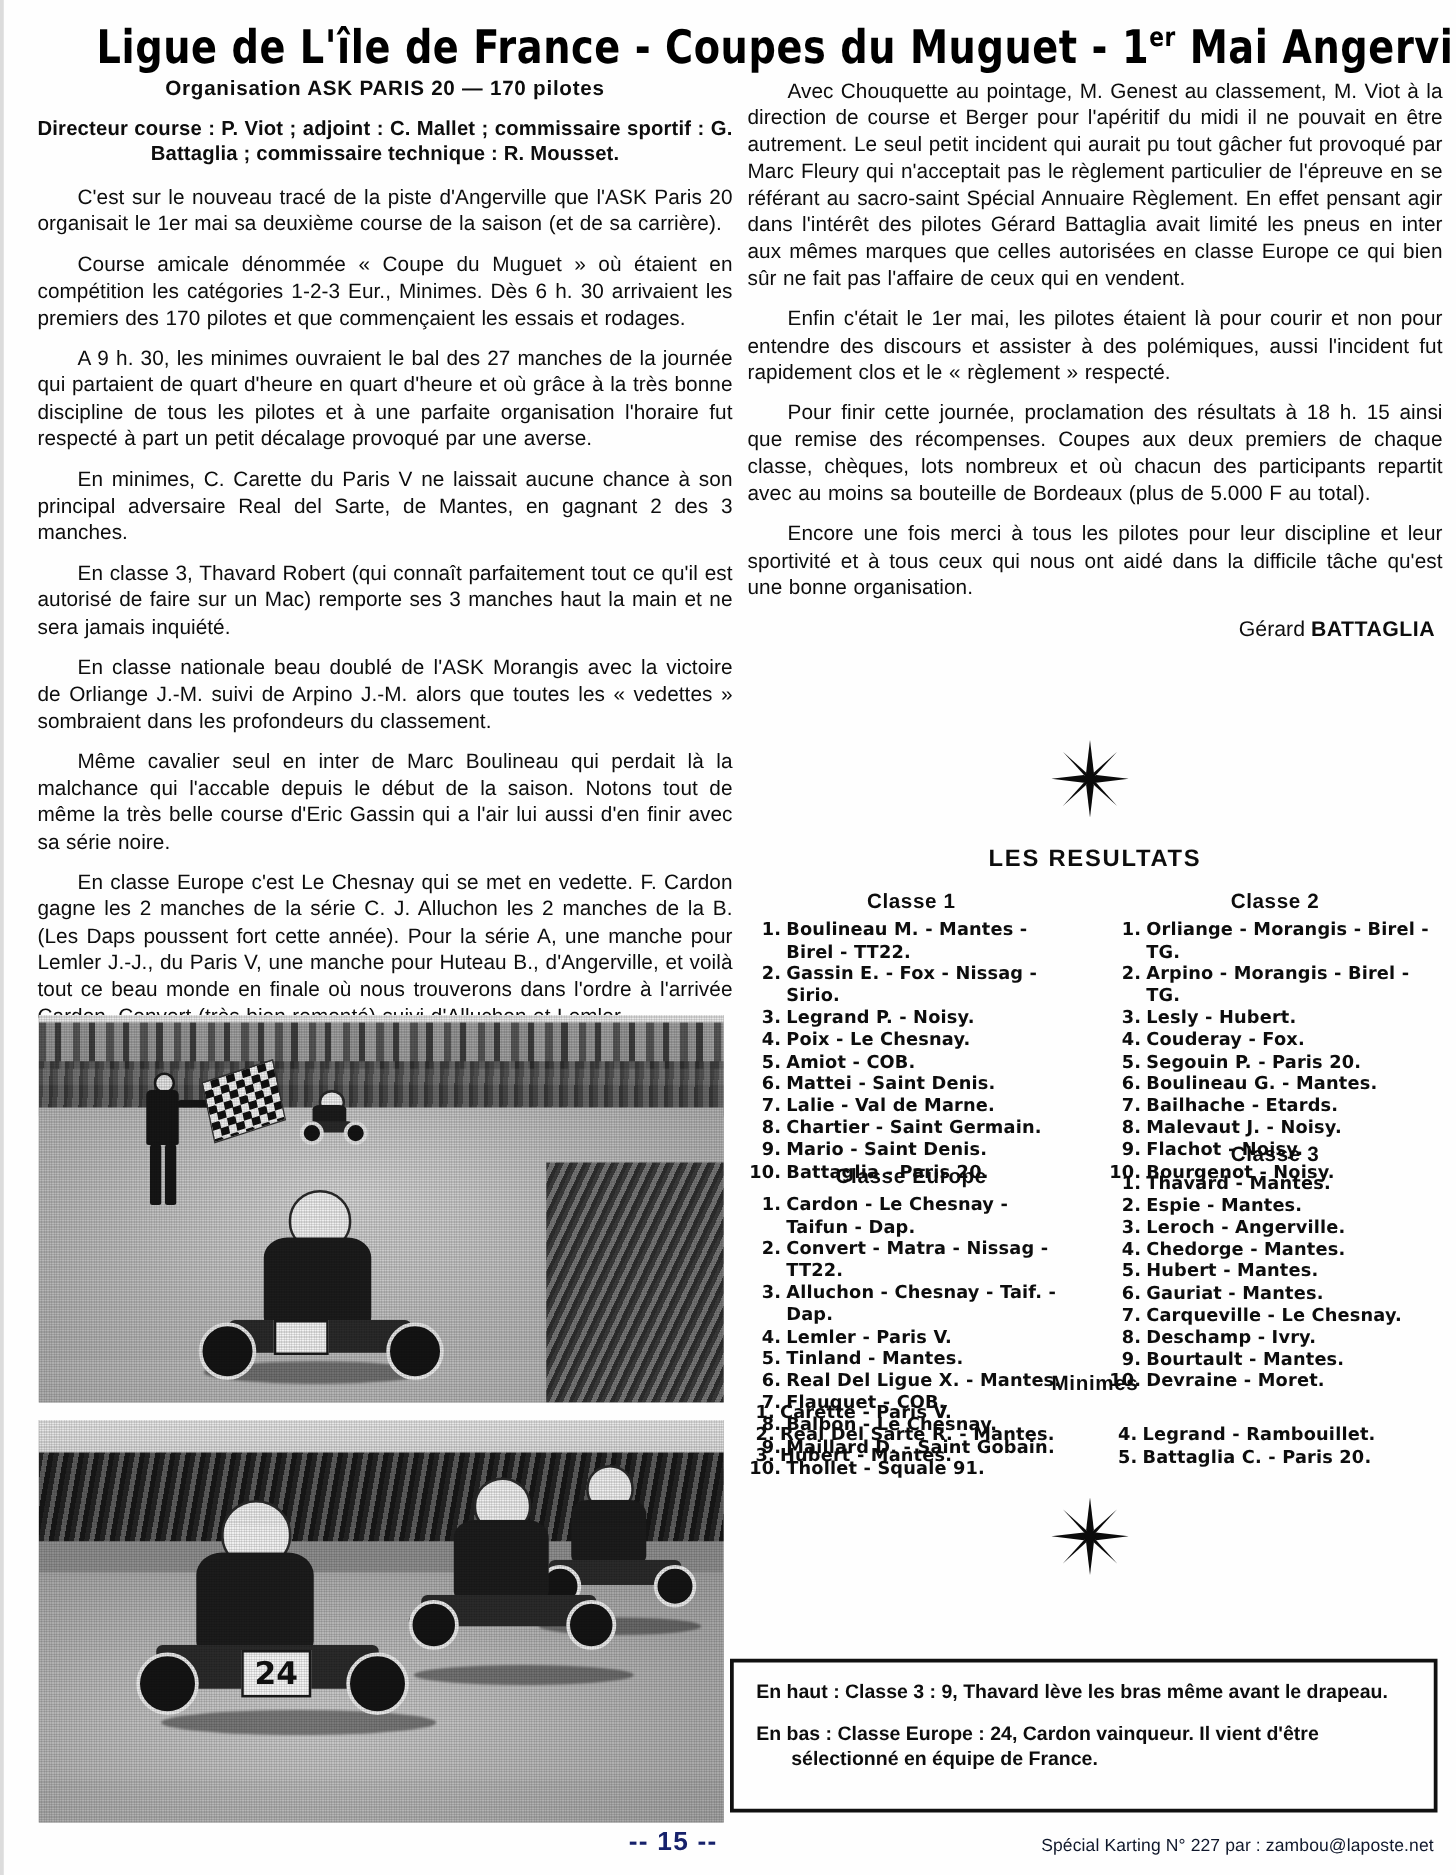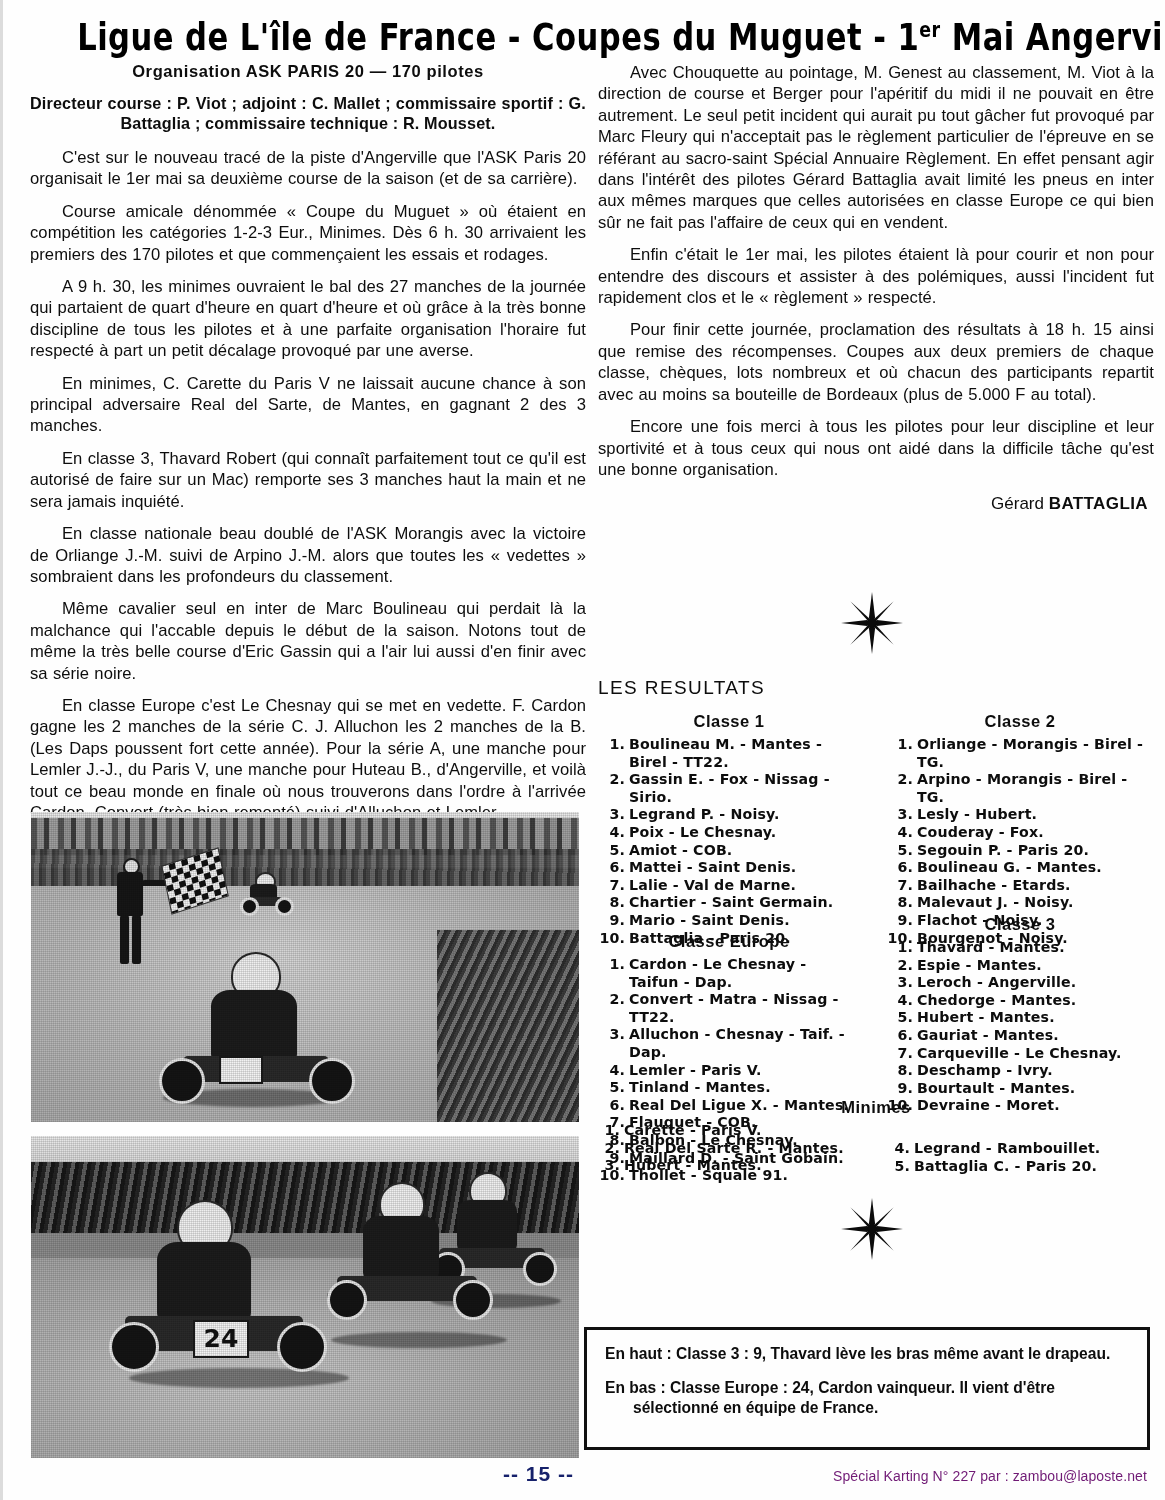--- a/index.html
+++ b/index.html
@@ -124,21 +124,21 @@
       repeating-conic-gradient(#111 0 25%, #f2f2f2 0 50%) 0 0/13px 13px;
     border:1px solid #333;transform:rotate(-12deg) skewY(-6deg);}
   .shadow{position:absolute;background:rgba(25,25,25,.45);border-radius:50%;filter:blur(1px);}
 
   
   .star{position:absolute;width:62px;height:62px;}
 
   
   .results-title{
     position:absolute;left:595px;top:677px;width:556px;
-    font-weight:normal;font-size:19px;letter-spacing:1.4px;
+    text-align:center;font-weight:bold;font-size:19px;letter-spacing:1.4px;
   }
   .res-block{position:absolute;}
   .res-head{
     text-align:center;font-weight:bold;font-size:16.5px;
     letter-spacing:.5px;margin:0 0 5px 0;
   }
   ol.res{
     margin:0;padding:0;list-style:none;
     font-size:14.2px;line-height:17.6px;
     font-family:"DejaVu Sans","Liberation Sans", sans-serif;
@@ -168,21 +168,21 @@
   }
 
   
   .pagenum{
     position:absolute;left:500px;top:1462px;
     font-weight:bold;font-size:21px;color:#16216b;
     letter-spacing:1px;
   }
   .credit{
     position:absolute;right:18px;top:1468px;
-    font-size:14px;color:#701a75;
+    font-size:14px;color:#0f172a;
     letter-spacing:.1px;white-space:nowrap;
   }
 </style>
 </head>
 <body>
 
 <div class="page">
 
   <div class="masthead">
     <h1><span>Ligue de L'île de France - Coupes du Muguet - 1</span><sup>er</sup><span> Mai  Angerville</span></h1>

